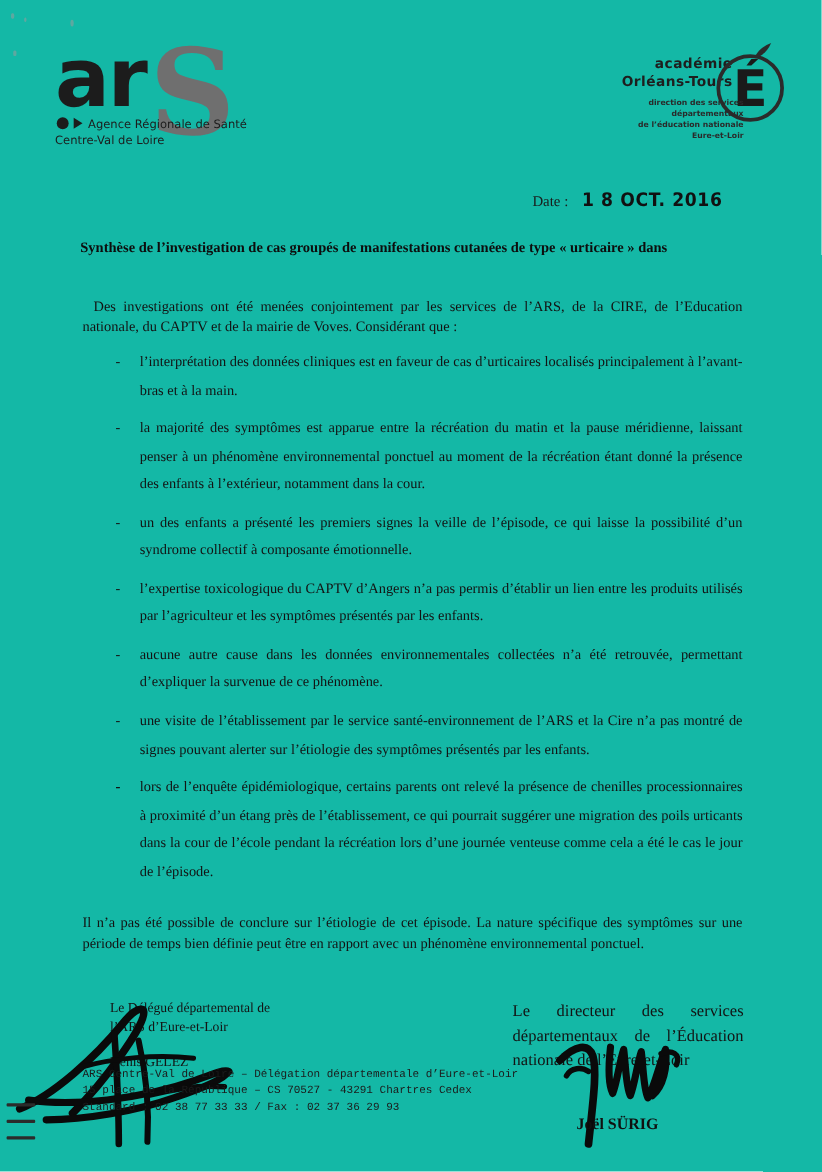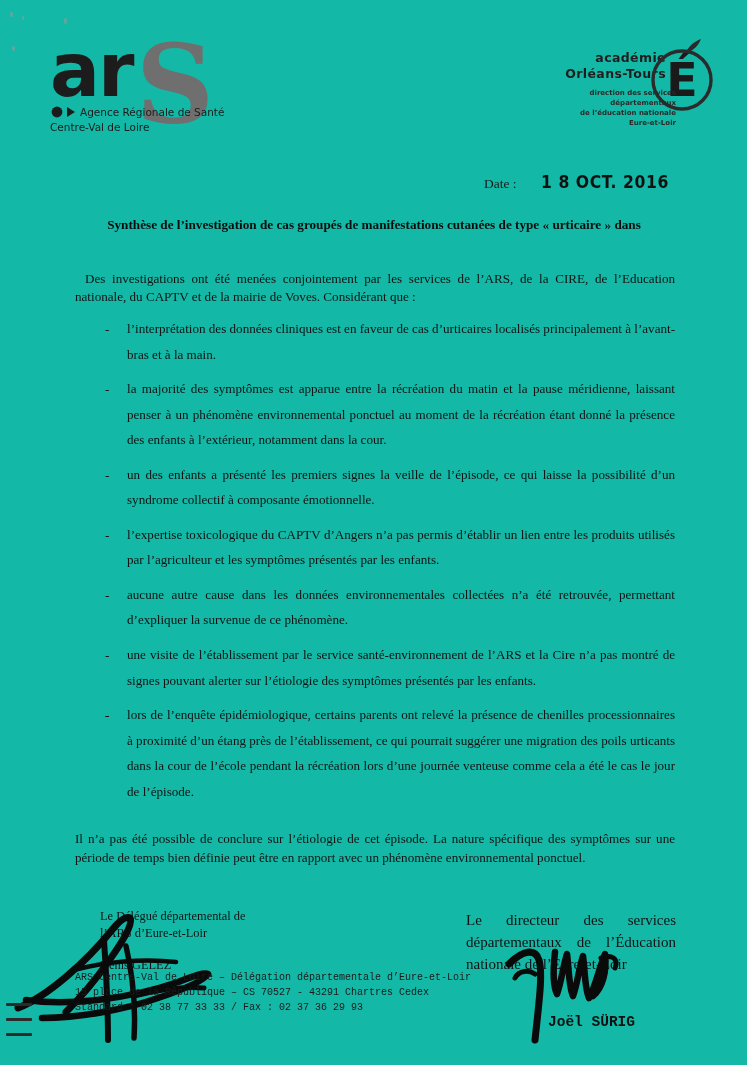--- a/index.html
+++ b/index.html
@@ -78,21 +78,21 @@
     color: #2a2a2a;
   }
 
   
   .date-row {
     position: absolute;
     left: 484px;
     top: 172px;
     display: flex;
     align-items: baseline;
-    gap: 24px;
+    gap: 12px;
   }
   .date-label {
     font-family: "Liberation Serif", serif;
     font-size: 13.5px;
     color: #1a1a1a;
   }
   .date-value {
     font-family: "DejaVu Sans", sans-serif;
     font-size: 17px;
     font-weight: 700;
@@ -101,21 +101,20 @@
     transform: scaleX(.92);
     transform-origin: left center;
   }
 
   
   .doc-title {
     position: absolute;
     left: 73px;
     top: 215px;
     width: 602px;
-    text-align: center;
     font-family: "Liberation Serif", serif;
     font-weight: 700;
     font-size: 13.2px;
     line-height: 1.45;
     color: #0d0d0d;
   }
 
   
   .body-wrap {
     position: absolute;
@@ -182,23 +181,23 @@
     top: 910px;
     width: 210px;
     font-size: 15px;
     line-height: 1.45;
     text-align: justify;
     text-align-last: left;
     color: #131313;
   }
   .sig-right-name {
     position: absolute;
-    left: 548px;
+    left: 524px;
     top: 1014px;
-    font-family: Liberation Mono, monospace;
+    font-family: Liberation Serif, serif;
     font-size: 14.5px;
     font-weight: 700;
     color: #101010;
   }
 
   .ink-left {
     position: absolute;
     left: 8px;
     top: 900px;
     width: 230px;

